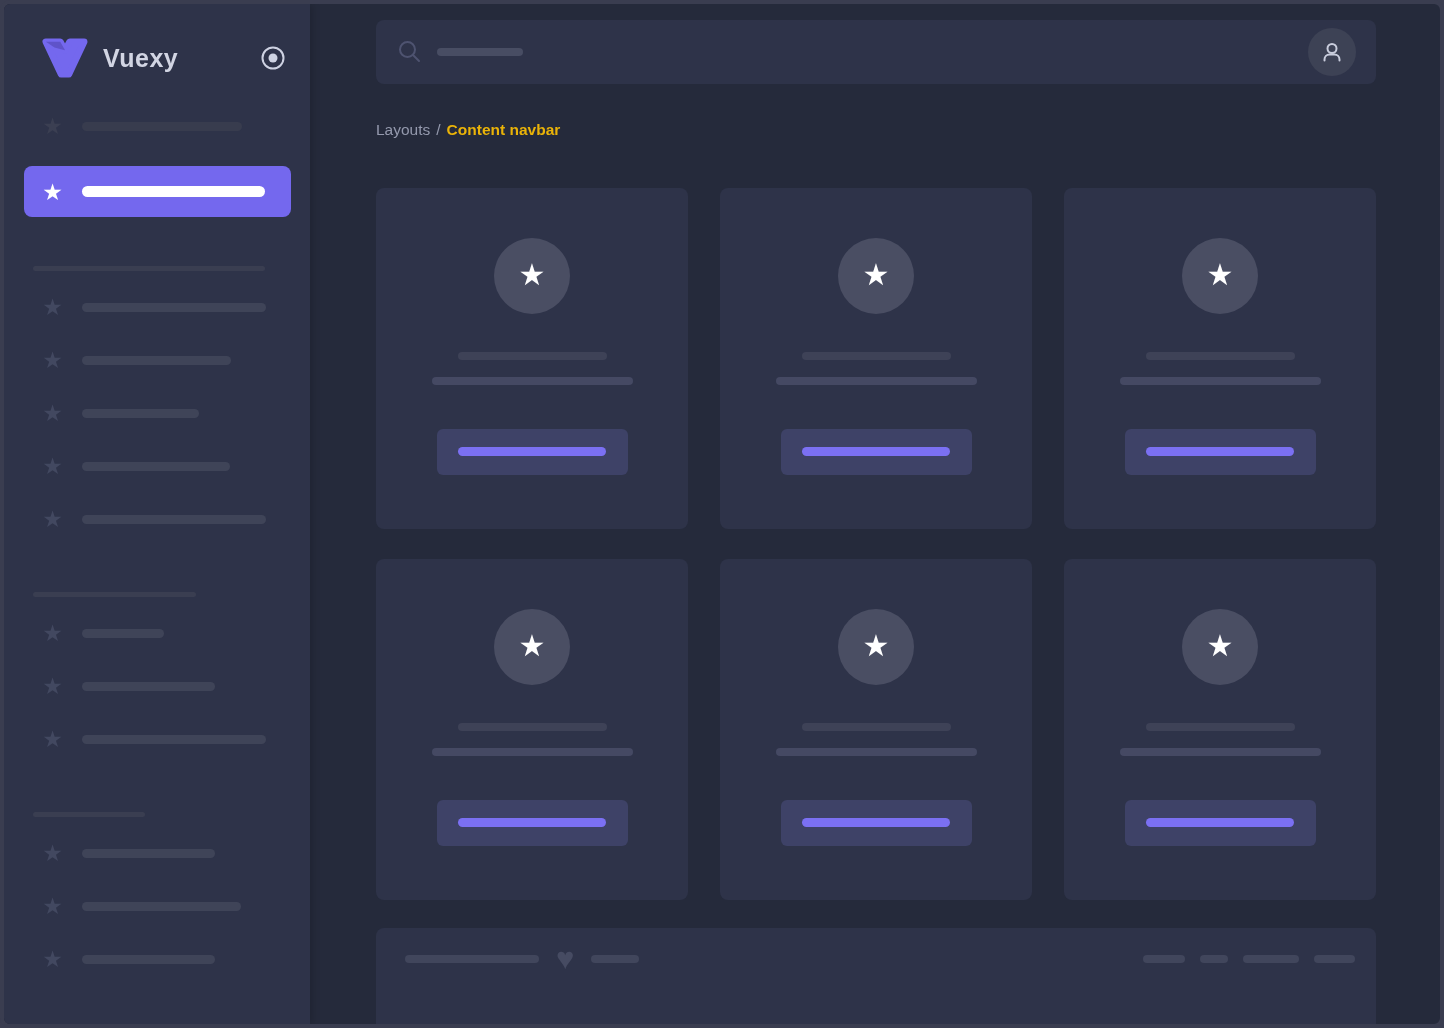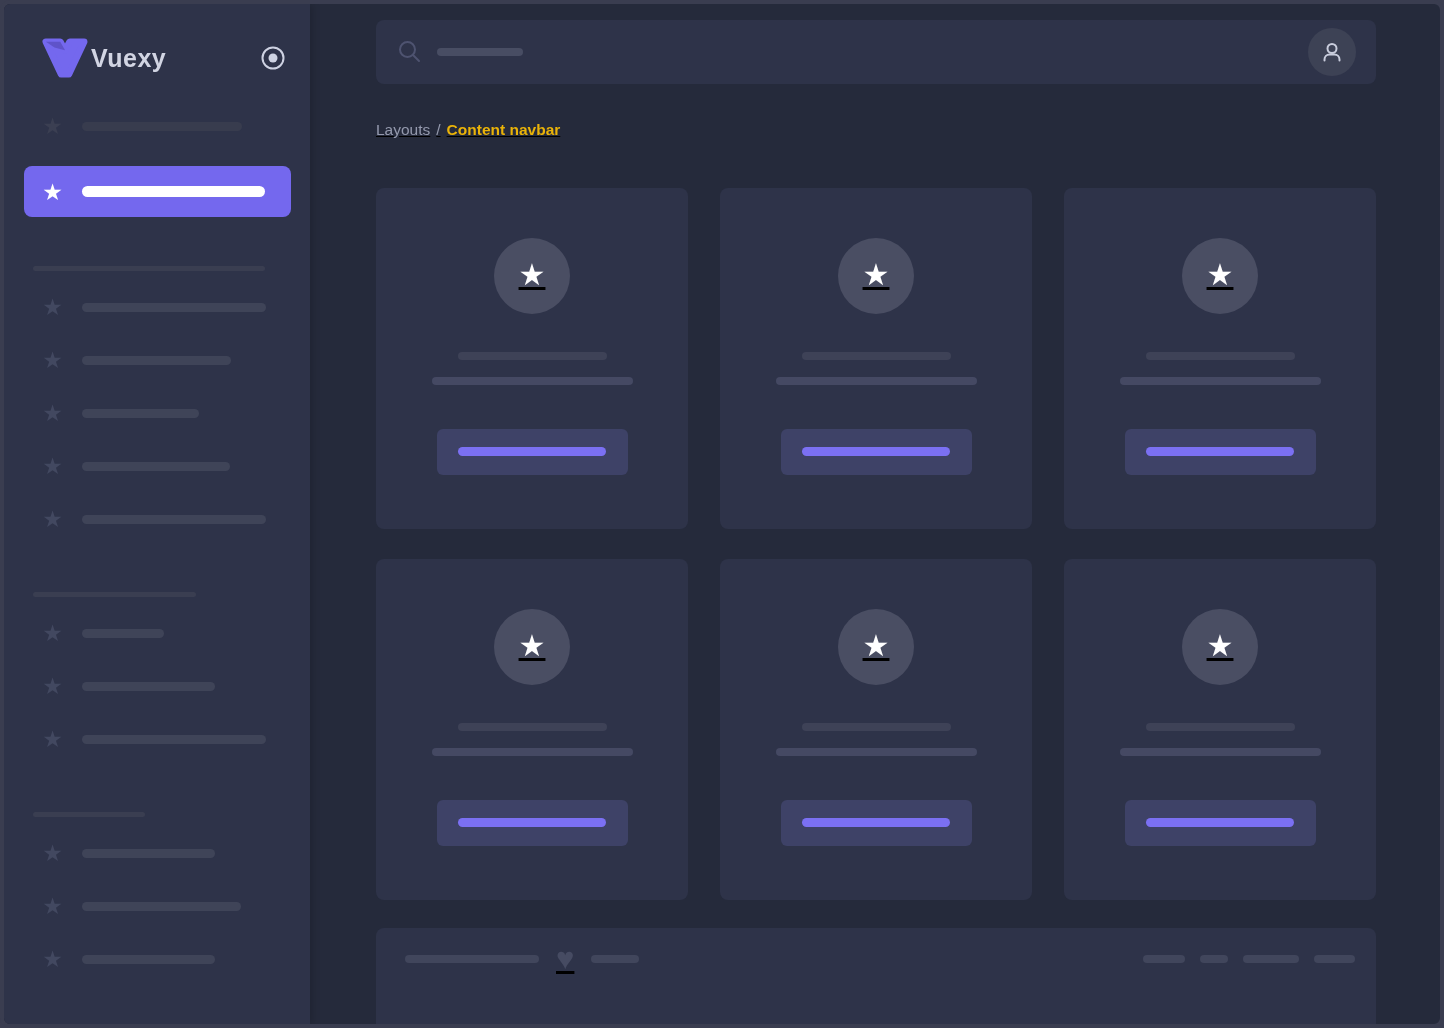--- a/index.html
+++ b/index.html
@@ -8,37 +8,37 @@
     width:1444px; height:1028px; border:4px solid #3a3d50; border-radius:10px;
     background:#252a3b; display:flex; overflow:hidden;
   }
   
   .sidebar {
     width:306px; flex-shrink:0; background:#2e3349; height:100%;
     padding:31px 0 0 35px; box-shadow:2px 0 8px rgba(0,0,0,.18);
   }
   .logo-row { display:flex; align-items:center; height:46px; margin-bottom:32px; padding-right:24px; }
   .logo-svg { width:52px; height:44px; flex-shrink:0; }
-  .brand { font-size:25px; font-weight:bold; color:#d2d5e3; letter-spacing:.5px; }
+  .brand { font-size:25px; font-weight:bold; color:#d2d5e3; letter-spacing:.5px; margin-left:12px; }
   .toggle { margin-left:auto; width:26px; height:26px; }
   .menu-row { display:flex; align-items:center; height:26px; margin-bottom:27px; }
   .star { width:27px; font-size:23px; line-height:26px; color:#424860; text-align:center; flex-shrink:0; }
   .menu-row.dim .star { color:#3b3f52; }
   .sk-bar { height:9px; border-radius:5px; background:#3f4458; margin-left:16px; }
   .menu-row.dim .sk-bar { background:#383c4e; }
   .menu-row.active {
     height:51px; margin:13px 19px 0 -15px; padding-left:15px;
     background:#7468ee; border-radius:8px; margin-bottom:0;
   }
   .menu-row.active .star { color:#ffffff; }
   .menu-row.active .sk-bar { background:#ffffff; height:11px; border-radius:6px; }
   .section-bar { height:5px; border-radius:3px; background:#3a3e51; margin:33px 0 19px -6px; }
   .section-bar.first { margin-top:49px; }
   
-  .main { flex:1; padding:16px 64px 0 66px; display:flex; flex-direction:column;text-decoration:underline; }
+  .main { flex:1; padding:16px 64px 0 66px; display:flex; flex-direction:column; }
   .navbar {
     height:78px; background:#2e3349; border-radius:8px;
     display:flex; align-items:center; padding:0 20px 0 22px;
   }
   .search-zone { display:flex; align-items:center; flex:1; }
   .search-svg { width:23px; height:23px; }
   .search-bar { height:8px; border-radius:4px; background:#484d63; margin-left:16px; }
   .avatar {
     width:48px; height:48px; border-radius:50%; background:#3d4255;
     display:flex; align-items:center; justify-content:center; margin-left:auto;

